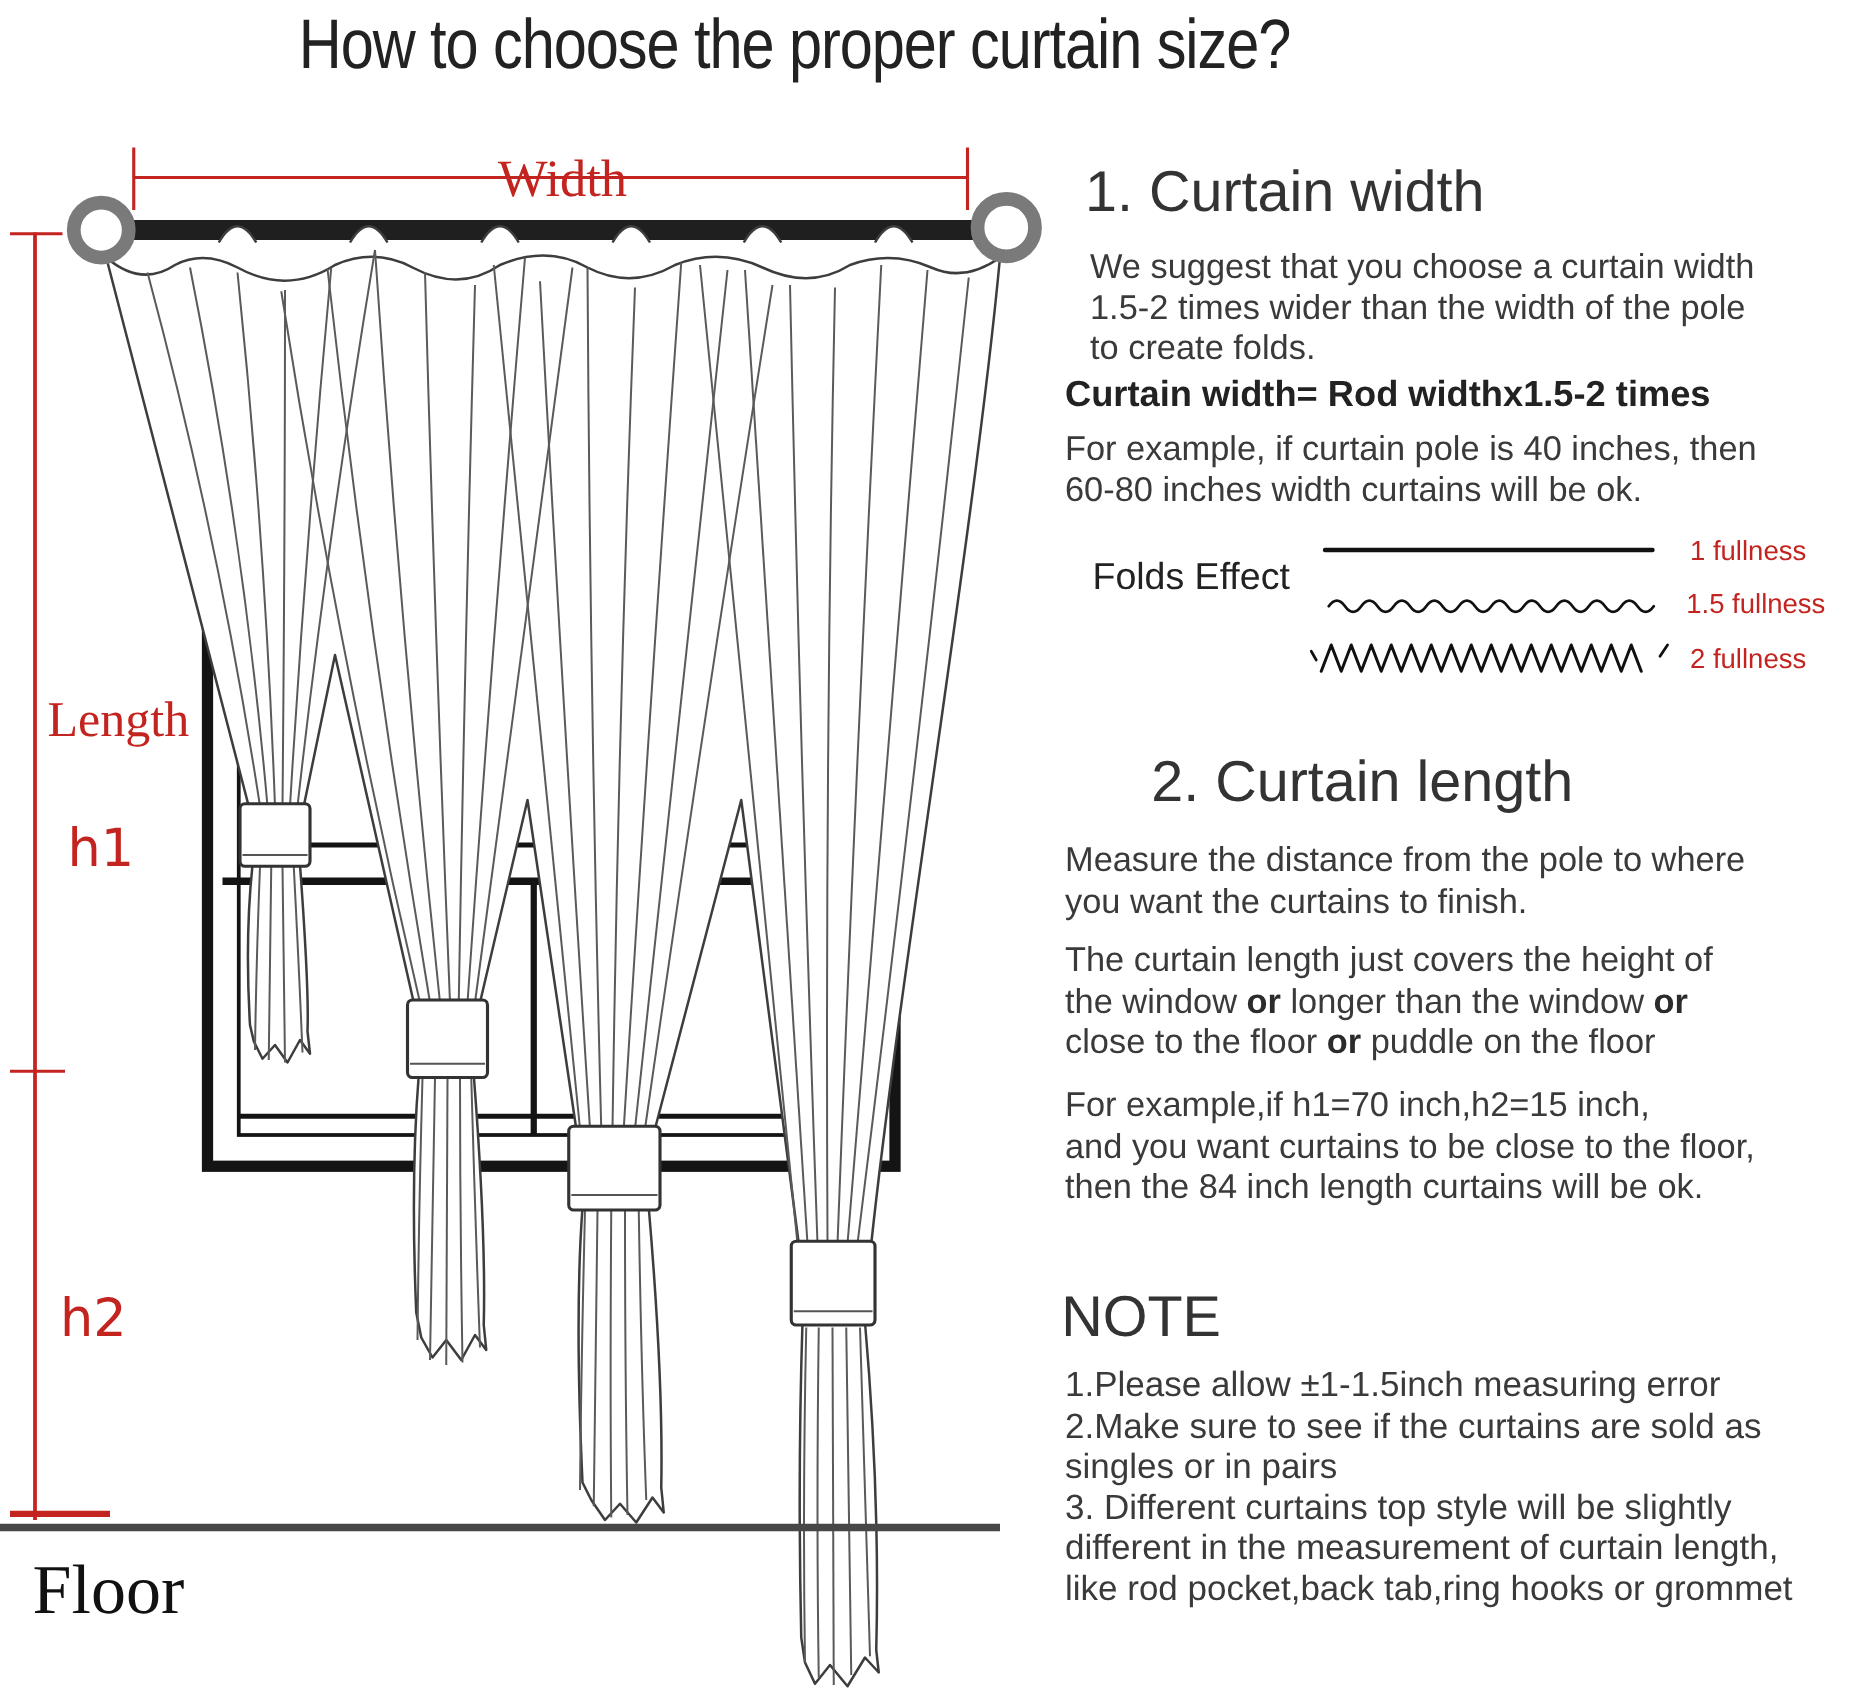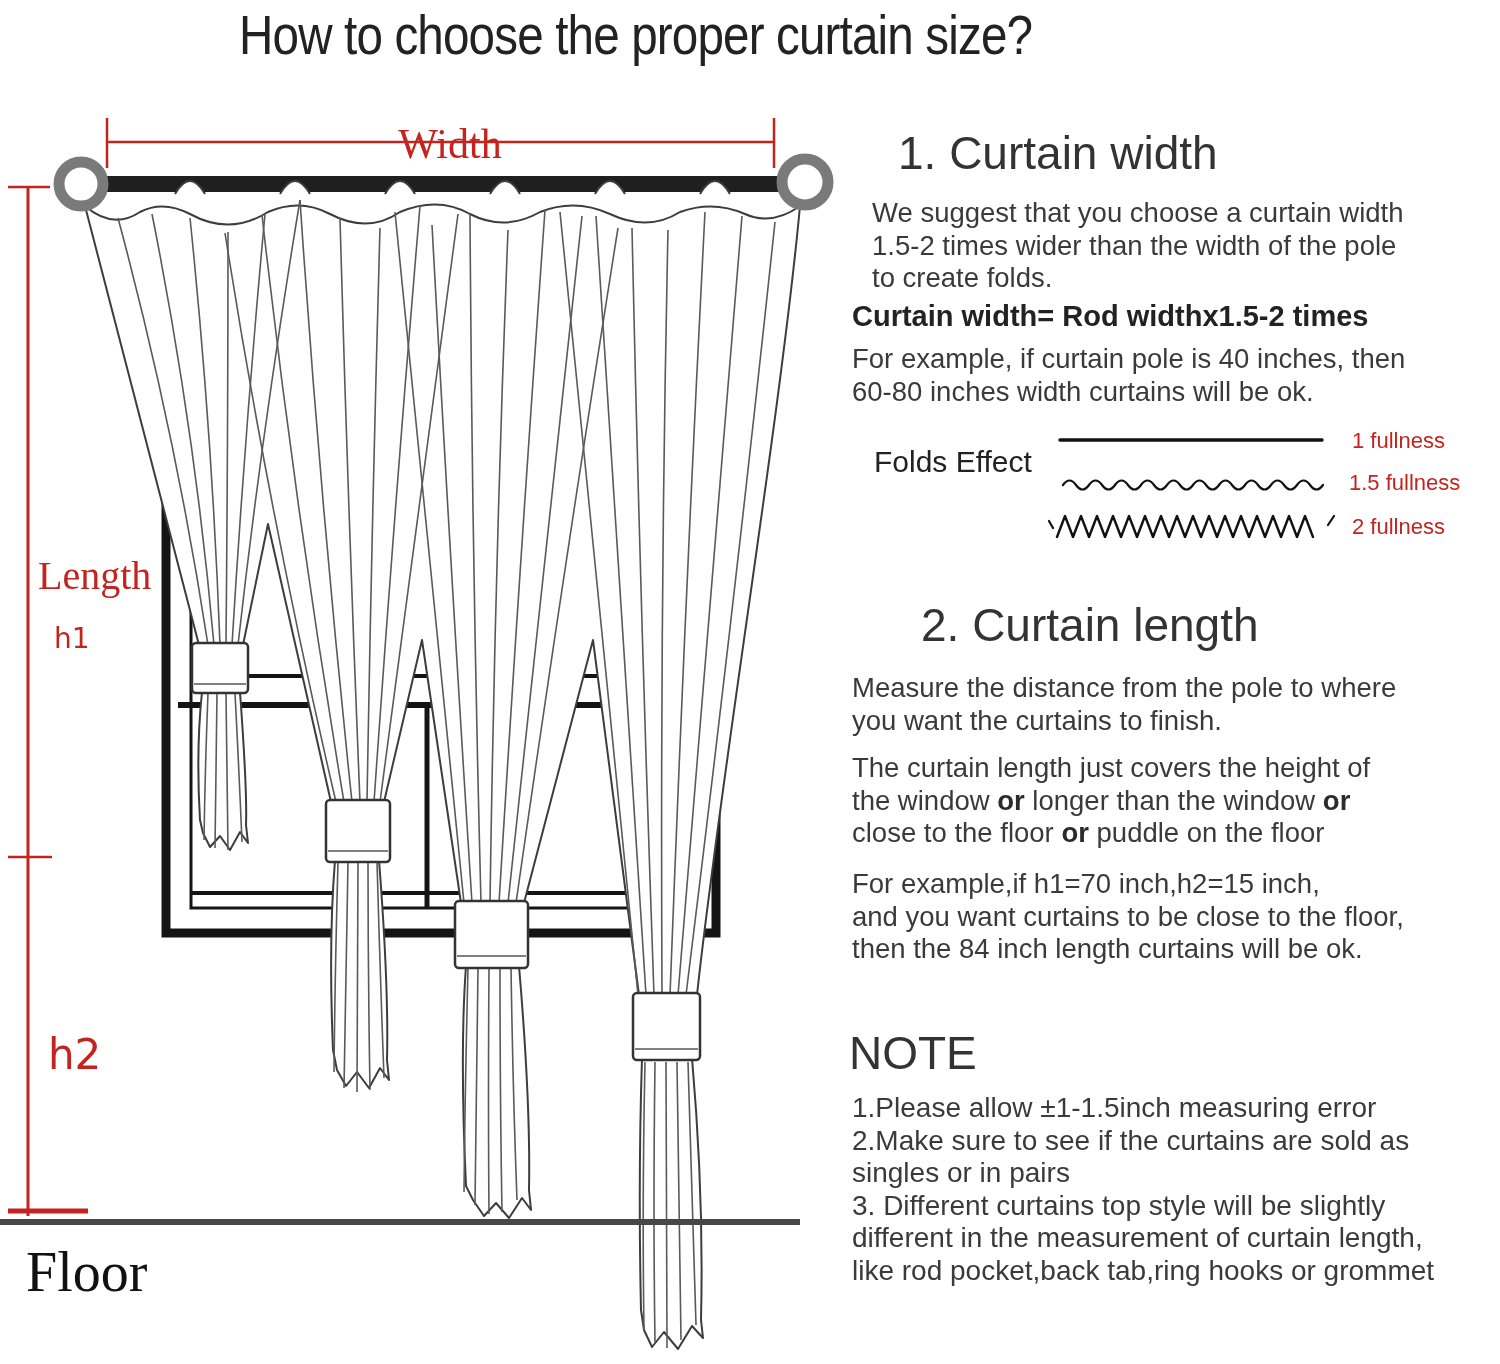--- a/index.html
+++ b/index.html
@@ -169,25 +169,25 @@
       <line x1="774" y1="118" x2="774" y2="168" stroke-width="2.5"></line>
       <line x1="28" y1="186" x2="28" y2="1216" stroke-width="3"></line>
       <line x1="8" y1="187" x2="50" y2="187" stroke-width="2.5"></line>
       <line x1="8" y1="857" x2="52" y2="857" stroke-width="2.5"></line>
       <line x1="8" y1="1211" x2="88" y2="1211" stroke-width="5"></line>
     </g>
   </svg>
 
   <div class="abs red-serif" style="left:300px;top:96px;width:300px;text-align:center;font-size:42px;">Width</div>
   <div class="abs red-serif" style="left:38px;top:528px;font-size:40px;">Length</div>
-  <div class="abs red-sans" style="left:54px;top:622px;font-size:28px;">h1</div>
+  <div class="abs red-sans" style="left:54px;top:654px;font-size:42px;">h1</div>
   <div class="abs red-sans" style="left:48px;top:1030px;font-size:42px;">h2</div>
   <div class="abs floor-label" style="left:26px;top:1240px;">Floor</div>
 
-  <div class="abs h1h" style="left:898px;top:126px;">1. Curtain width</div>
+  <div class="abs h1h" style="left:868px;top:126px;">1. Curtain width</div>
   <div class="abs para" style="left:852px;top:197px;width:640px;margin-left:20px;">We suggest that you choose a curtain width
 1.5-2 times wider than the width of the pole
 to create folds.</div>
   <div class="abs formula" style="left:852px;top:300px;">Curtain width= Rod widthx1.5-2 times</div>
   <div class="abs para" style="left:852px;top:343px;width:640px;">For example, if curtain pole is 40 inches, then
 60-80 inches width curtains will be ok.</div>
 
   <div class="abs folds-label" style="left:874px;top:445px;">Folds Effect</div>
   <svg class="abs" style="left:1040px;top:415px;" width="310" height="140" viewBox="0 0 310 140">
     <g stroke="#111111" fill="none" stroke-linecap="round">

